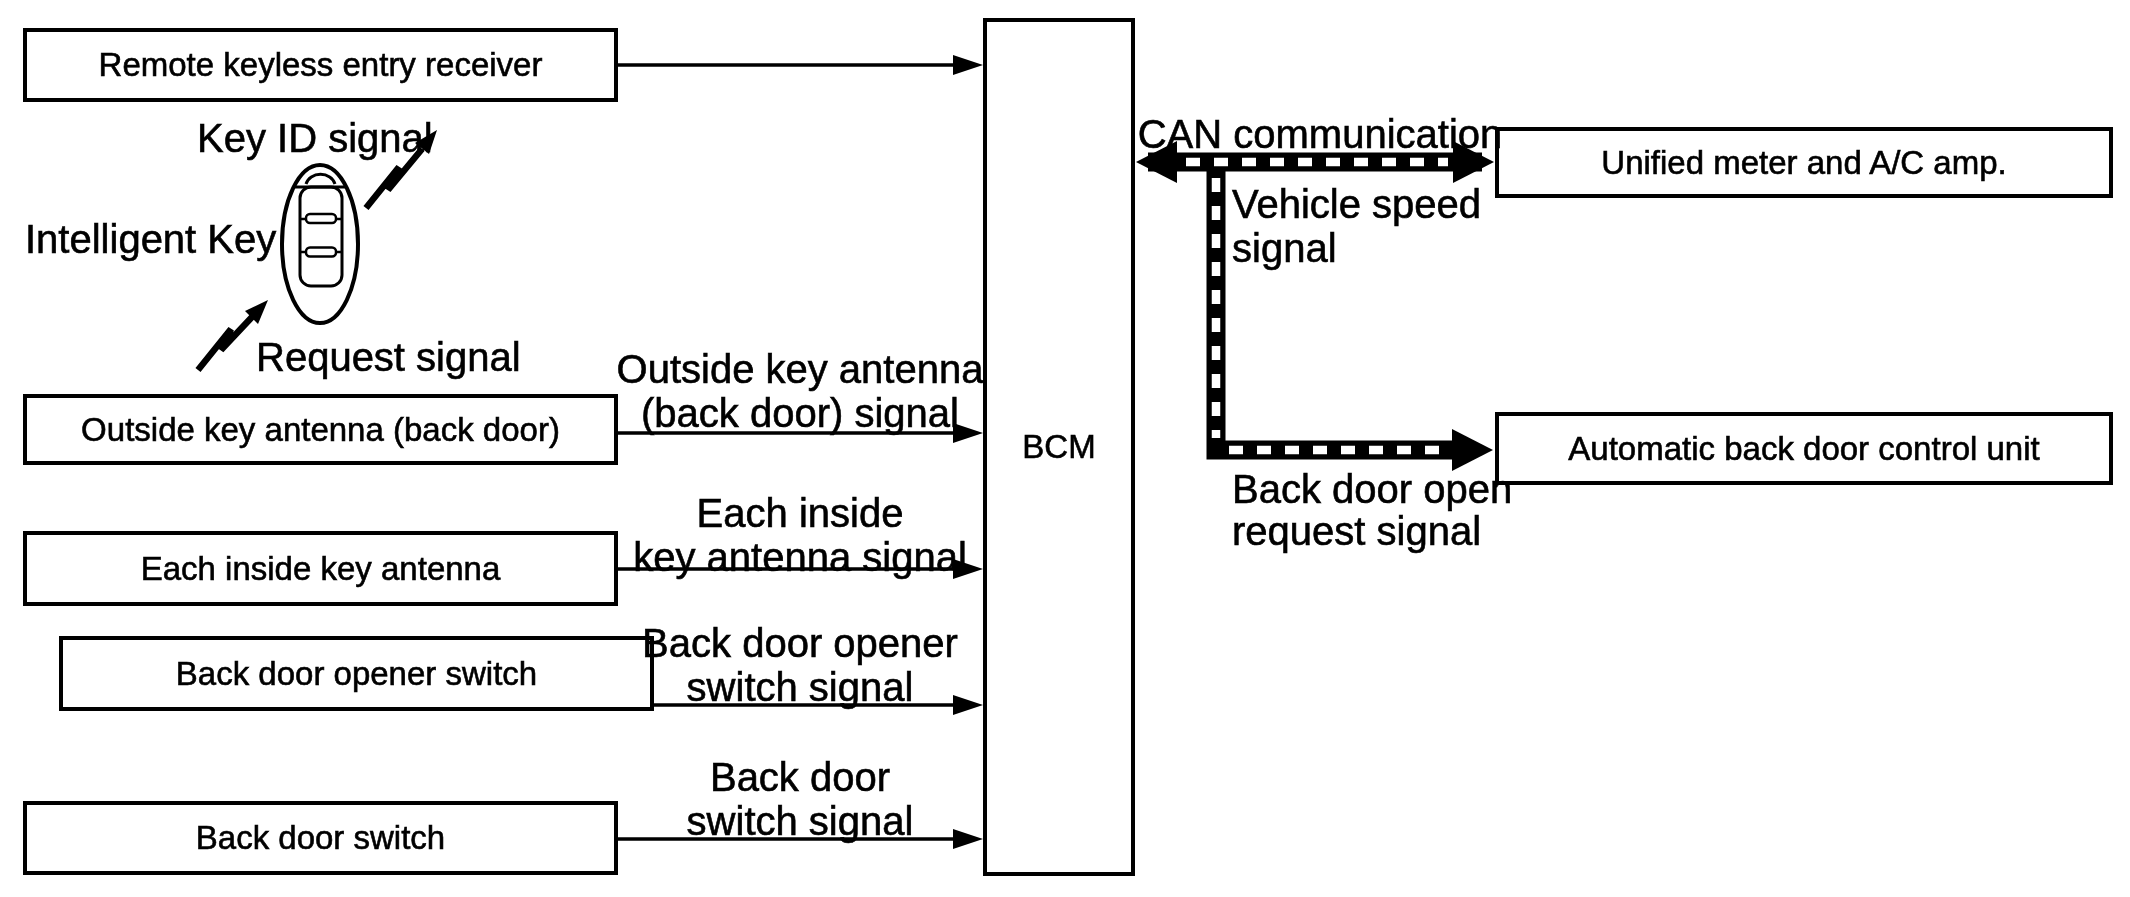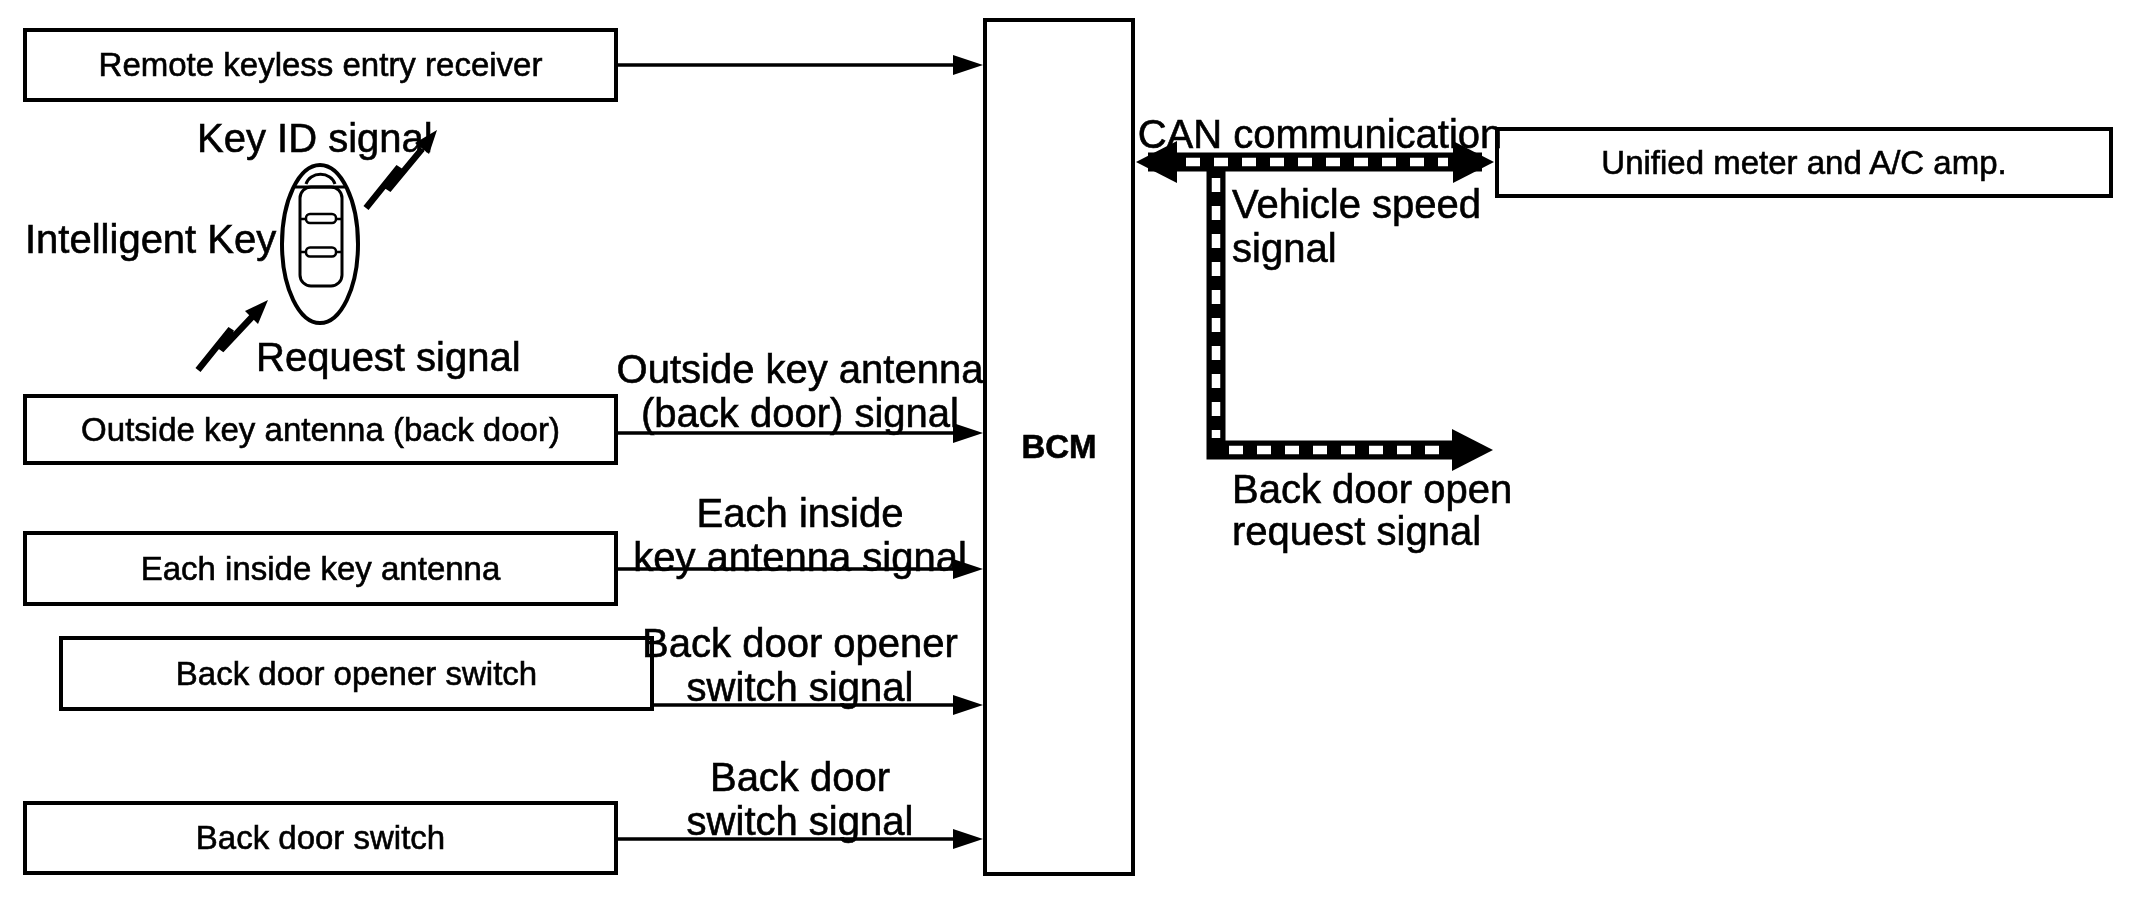--- a/index.html
+++ b/index.html
@@ -12,21 +12,21 @@
   .box{
     position:absolute;box-sizing:border-box;border:4px solid #000;background:#fff;
     display:flex;align-items:center;justify-content:center;text-align:right;
     font-size:33px;line-height:38px;white-space:nowrap;
   }
   #box-l1{left:23px;top:28px;width:595px;height:74px;}
   #box-l2{left:23px;top:394px;width:595px;height:71px;}
   #box-l3{left:23px;top:531px;width:595px;height:75px;}
   #box-l4{left:23px;top:636px;width:595px;height:75px;margin-left:36px;}
   #box-l5{left:23px;top:801px;width:595px;height:74px;}
-  #box-bcm{left:983px;top:18px;width:152px;height:858px;font-weight:bold;}
+  #box-bcm{left:983px;top:18px;width:152px;height:858px;}
   #box-r1{left:1495px;top:127px;width:618px;height:71px;}
   #box-r2{left:1495px;top:412px;width:618px;height:73px;}
   .lbl{
     position:absolute;font-size:40px;line-height:44px;white-space:nowrap;
   }
   .lbl.ctr{text-align:center;transform:translateX(-50%);}
   #lbl-outside{left:800px;top:347px;}
   #lbl-inside{left:800px;top:485px;margin-top:6px;}
   #lbl-opener{left:800px;top:621px;}
   #lbl-bds{left:800px;top:755px;}
@@ -114,20 +114,23 @@
   </div>
   <div class="box" id="box-l5">
     <span>Back door switch</span>
   </div>
   <div class="box" id="box-bcm">
     <span>BCM</span>
   </div>
   <div class="box" id="box-r1">
     <span>Unified meter and A/C amp.</span>
   </div>
+  <div class="box" id="box-r2">
+    <span>Automatic back door control unit</span>
+  </div>
 
   <div class="lbl ctr" id="lbl-outside">
     <div>Outside key antenna</div>
     <div>(back door) signal</div>
   </div>
   <div class="lbl ctr" id="lbl-inside">
     <div>Each inside</div>
     <div>key antenna signal</div>
   </div>
   <div class="lbl ctr" id="lbl-opener">

